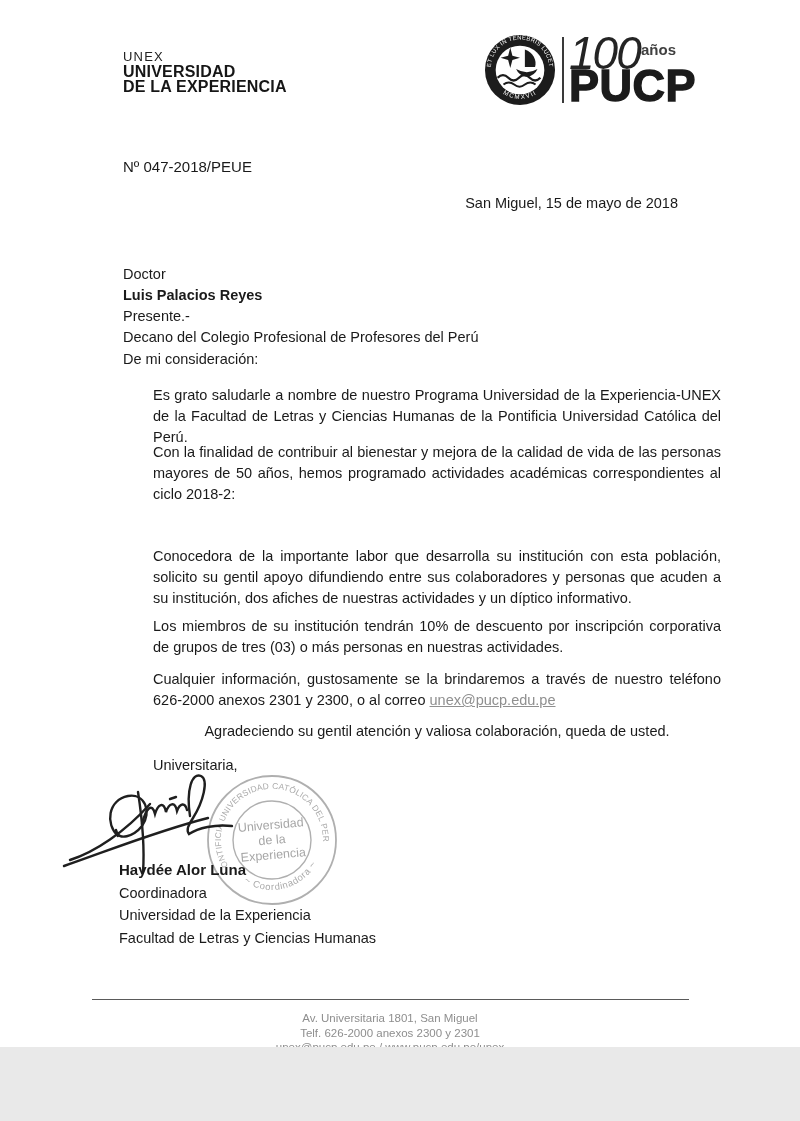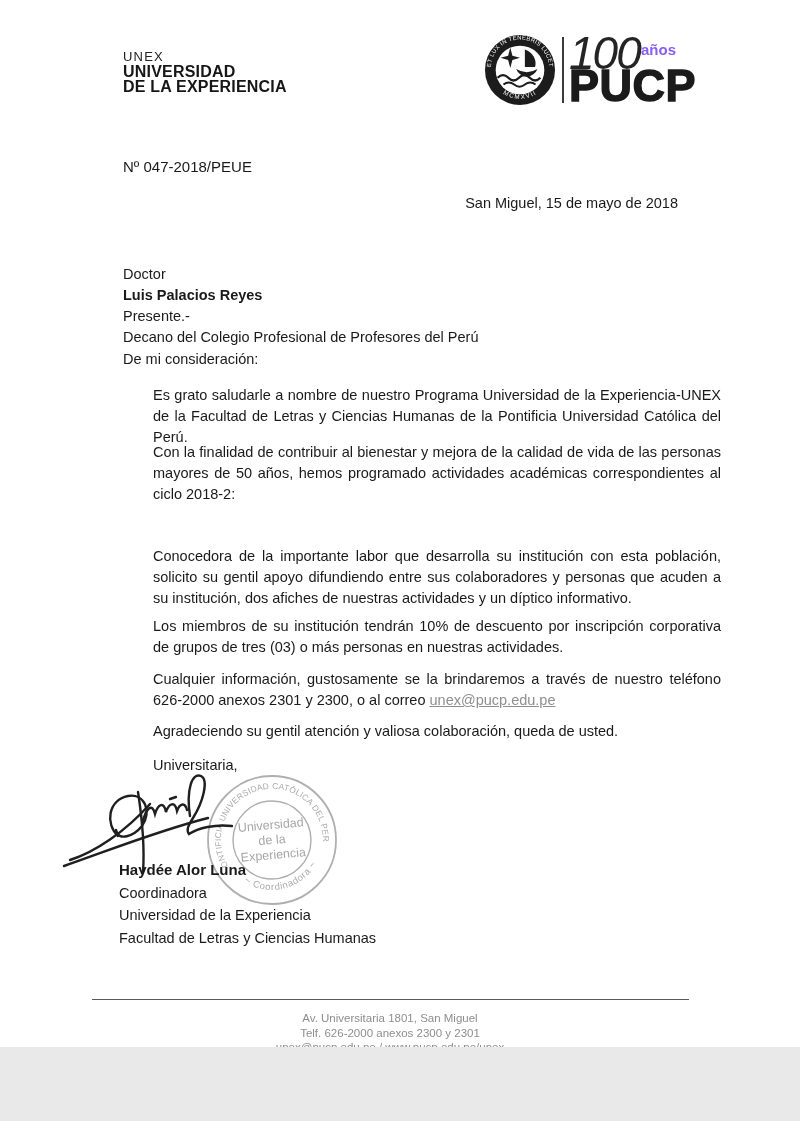--- a/index.html
+++ b/index.html
@@ -12,37 +12,37 @@
 
   
   .unex-logo { left:123px; top:49px; line-height:15px; }
   .unex-acronym { font-size:13px; letter-spacing:1.2px; color:#222; }
   .unex-name { font-size:16px; font-weight:bold; letter-spacing:0.2px; color:#161616; }
 
   .seal-svg { left:484px; top:34px; width:72px; height:72px; }
   .logo-divider { left:562px; top:37px; width:2px; height:66px; background:#3a3a3a; }
   .centenary-num { left:569px; top:33px; font-size:46px; font-style:italic; font-weight:400;
                    letter-spacing:-2px; line-height:40px; color:#242424; }
-  .centenary-anios { left:641px; top:41px; font-size:15px; font-weight:bold; color:#8b5cf6; }
+  .centenary-anios { left:641px; top:41px; font-size:15px; font-weight:bold; color:#404040; }
   .pucp-acronym { left:569px; top:66px; font-size:45px; font-weight:bold; line-height:40px;
                   letter-spacing:0.5px; color:#1b1b1b; -webkit-text-stroke:1.4px #1b1b1b; }
 
   
   .ref { left:123px; top:158px; font-size:15px; }
   .dateline { left:380px; top:195px; width:298px; text-align:right; font-size:14.5px; }
 
   .recipient { left:123px; top:264px; font-size:14.5px; line-height:21px; }
   .recipient .bold { font-weight:bold; }
   .salutation { left:123px; top:351px; font-size:14.5px; }
 
   .para { left:122px; width:568px; font-size:14.5px; line-height:21px; text-align:justify;margin-left:31px; }
   .p1 { top:385px; } .p2 { top:442px; }
   .activities { left:144px; top:497px; font-size:14.5px; line-height:21.5px; white-space:pre-wrap; }
   .p3 { top:546px; } .p4 { top:616px; } .p5 { top:669px; }
-  .p6 { top:721px; text-align:left; } .closing { top:755px; text-align:left; }
+  .p6 { top:721px; text-align:center; } .closing { top:755px; text-align:left; }
   .email { color:#8f8f8f; text-decoration:underline; cursor:pointer; }
 
   
   .signature-svg { left:50px; top:746px; width:330px; height:160px; z-index:3; }
   .stamp-svg { left:197px; top:765px; width:150px; height:150px; z-index:2; opacity:0.92; }
   .signer { left:119px; top:859px; font-size:14.5px; line-height:22.5px; z-index:4; }
   .signer .bold { font-weight:bold; font-size:15px; }
 
   
   .footer-rule { left:92px; top:999px; width:597px; height:1px; background:#5a5a5a; }

